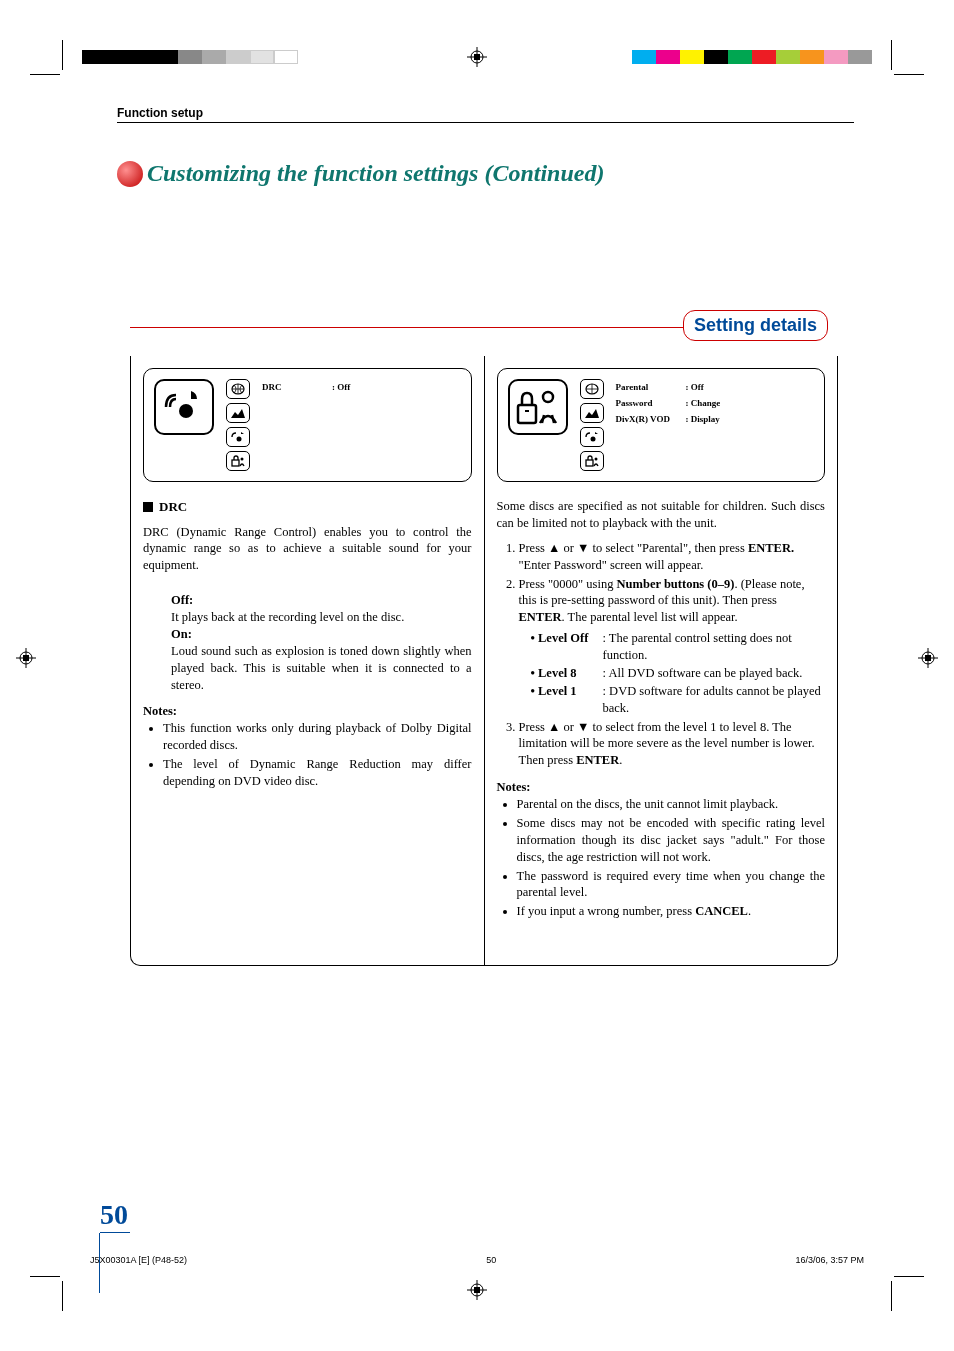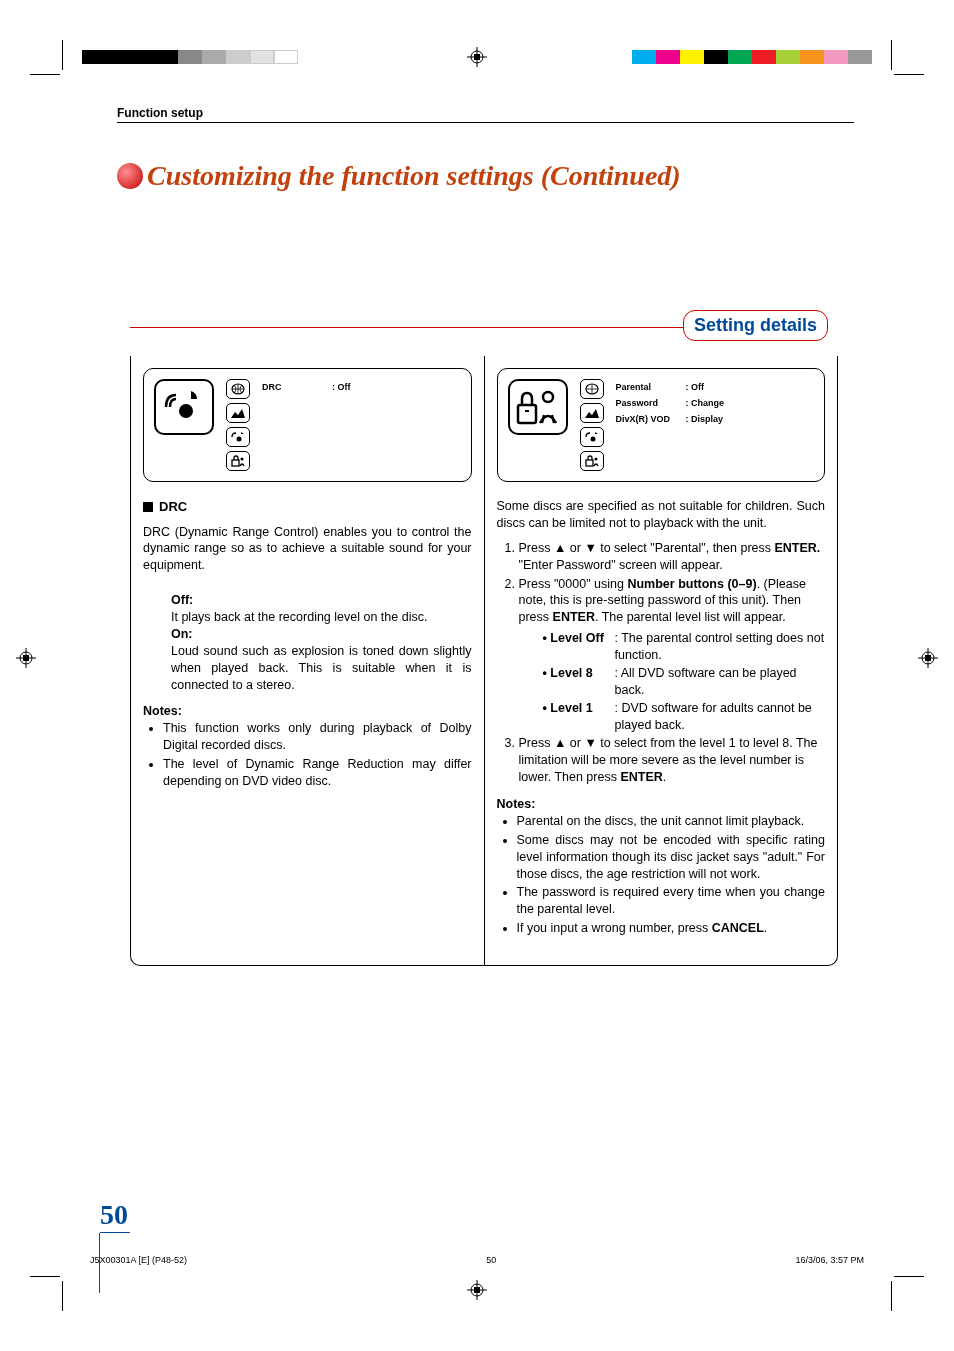--- a/index.html
+++ b/index.html
@@ -38,22 +38,22 @@
   .title-line .bullet {
     width: 26px; height: 26px;
     border-radius: 50%;
     background: radial-gradient(circle at 35% 35%, #ff9090, #c00000);
     margin-right: 4px;
   }
   .title-line h1 {
     font-family: "Times New Roman", serif;
     font-style: italic;
     font-weight: bold;
-    color: #c2410c;
-    font-size: 28px;
+    color: #0f766e;
+    font-size: 24px;
   }
   .setting-details-wrap {
     position: absolute;
     left: 120px; top: 310px;
     width: 708px;
     text-align: right;
   }
   .setting-details-header {
     border: 1px solid #c00;
     border-radius: 12px;
@@ -81,20 +81,21 @@
     border-radius: 0 0 10px 10px;
     border-top: none;
     display: flex;
     min-height: 610px;
   }
   .col {
     flex: 1;
     padding: 12px;
     font-size: 12.5px;
     line-height: 1.35;
+    font-family: Liberation Serif, serif;
   }
   .col.left { border-right: 1px solid #000; }
   .ui-box {
     border: 1px solid #000;
     border-radius: 10px;
     padding: 10px 10px 10px 10px;
     margin-bottom: 16px;
     display: flex;
     gap: 12px;
     min-height: 110px;
@@ -143,21 +144,21 @@
     display: inline-block;
   }
   .indent { margin-left: 28px; }
   .notes-h { font-weight: bold; margin-top: 10px; }
   ul.notes { list-style: disc; padding-left: 20px; }
   ul.notes li { margin-bottom: 2px; text-align: justify;}
   ol.steps { padding-left: 22px; }
   ol.steps li { margin-bottom: 2px; }
   .level-list { padding-left: 12px; }
   .level-list .lv { display: flex; margin-bottom: 1px; }
-  .level-list .lv .k { width: 72px; margin-left: 12px; }
+  .level-list .lv .k { width: 72px; }
   .page-num {
     position: absolute;
     left: 100px;
     bottom: 120px;
     font-family: "Times New Roman", serif;
     font-weight: bold;
     font-size: 28px;
     color: #004a99;
   }
   .page-rule {

